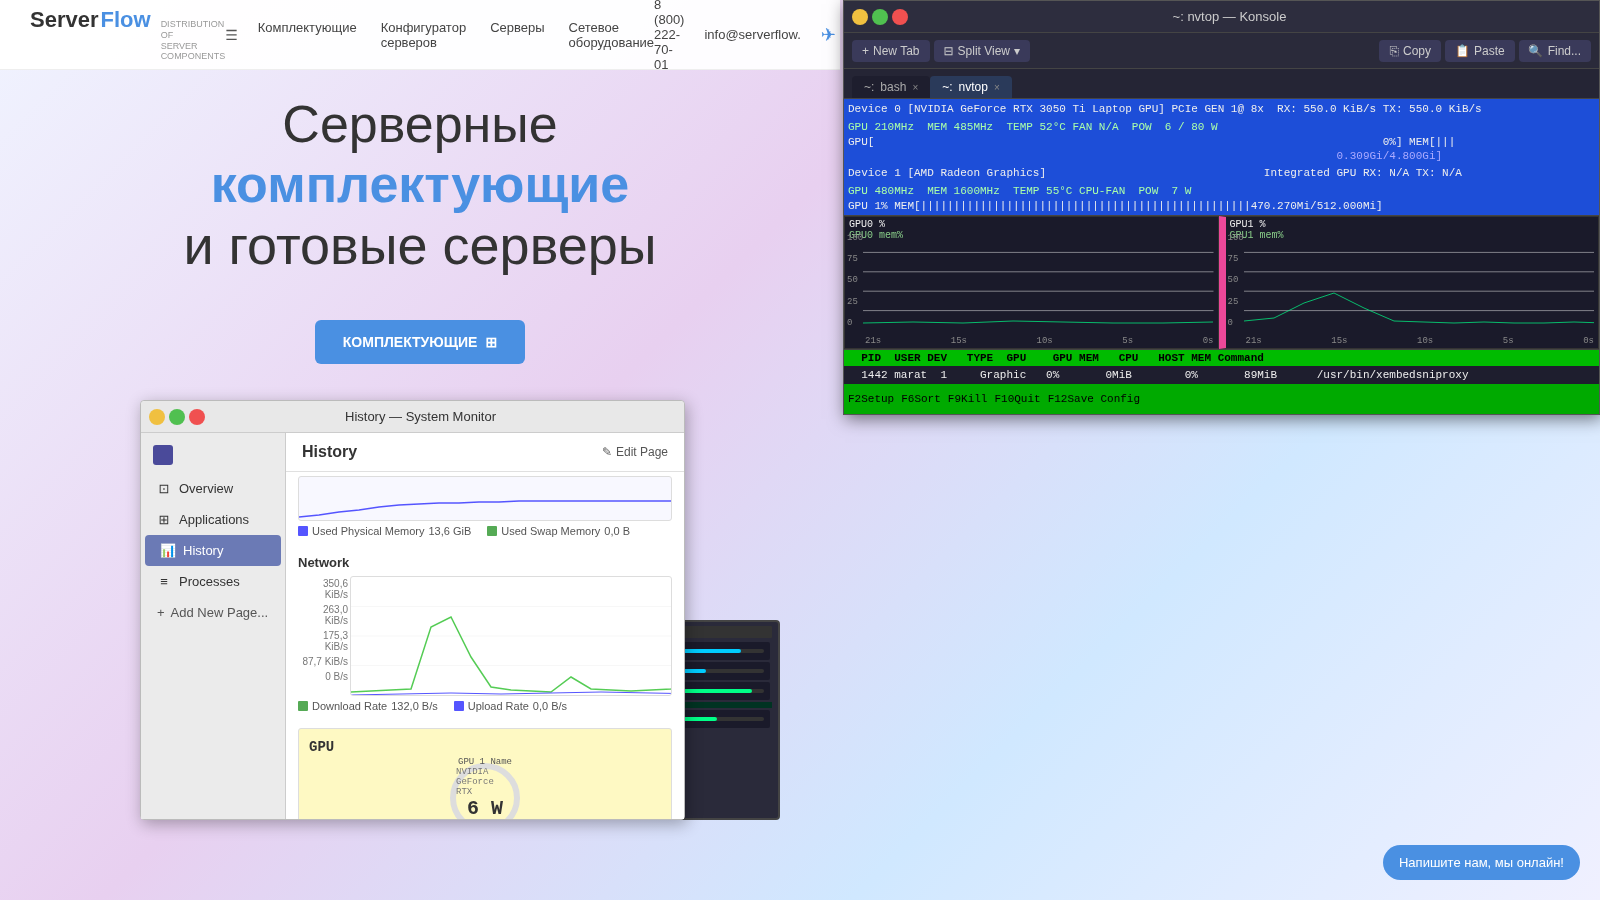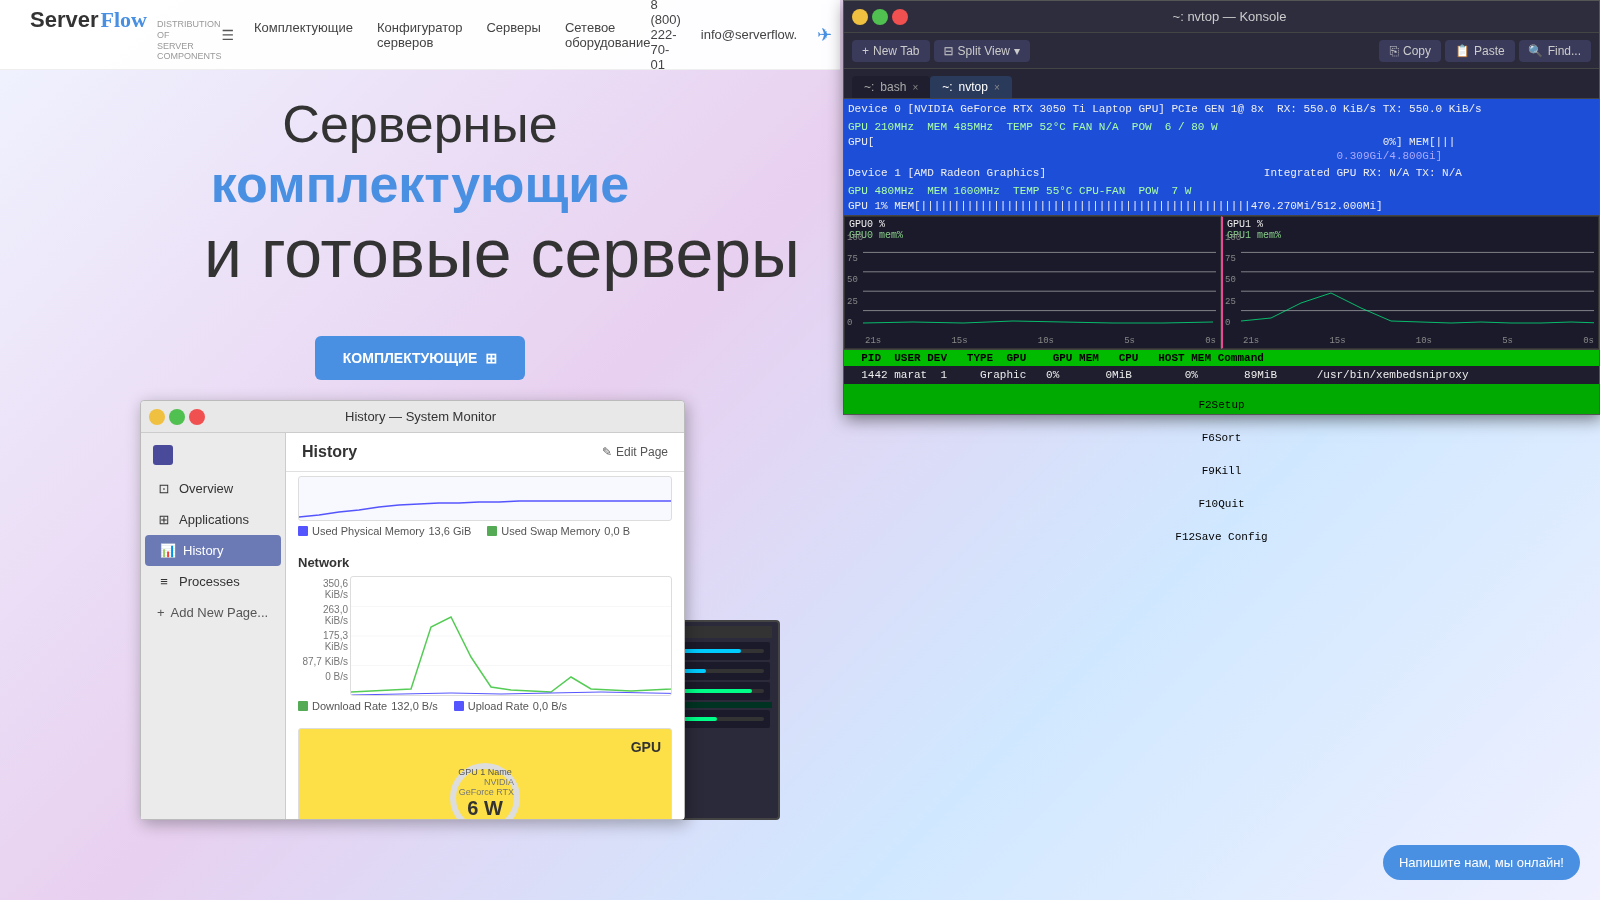--- a/index.html
+++ b/index.html
@@ -12,31 +12,31 @@
       z-index: 0;
     }
 
     
     .sf-header {
       background: rgba(255,255,255,0.95); height: 70px; display: flex; align-items: center; padding: 0 30px;
       justify-content: space-between; border-bottom: 1px solid #eee;
     }
     .sf-logo { display: flex; align-items: baseline; gap: 2px; }
     .sf-logo-server { font-size: 22px; font-weight: 600; color: #333; }
-    .sf-logo-flow { font-size: 22px; font-weight: 600; color: #4a90e2; font-family: Liberation Serif, serif; }
+    .sf-logo-flow { font-size: 22px; font-weight: 600; color: #4a90e2; }
     .sf-logo-subtitle { font-size: 9px; color: #999; margin-left: 8px; line-height: 1.2; text-transform: uppercase; }
     .sf-nav { display: flex; gap: 24px; font-size: 13px; color: #444; }
     .sf-nav span { cursor: pointer; }
     .sf-contact { display: flex; gap: 20px; font-size: 13px; color: #444; align-items: center; }
     .sf-hero {
       padding: 24px 40px; text-align: center;
     }
     .sf-hero-text1 { font-size: 52px; font-weight: 300; color: #333; }
     .sf-hero-text2 { font-size: 52px; font-weight: 600; color: #4a90e2; }
-    .sf-hero-text3 { font-size: 68px; font-weight: 300; color: #333; text-align: right; }
+    .sf-hero-text3 { font-size: 54px; font-weight: 300; color: #333; }
     .sf-hero-btn {
       display: inline-flex; align-items: center; gap: 8px; background: #4a90e2; color: #fff;
       padding: 14px 28px; border-radius: 6px; font-size: 14px; font-weight: 600; margin-top: 20px; cursor: pointer;
     }
     .chat-bubble {
       position: absolute; bottom: 20px; right: 20px; background: #4a90e2; color: #fff;
       padding: 10px 16px; border-radius: 20px; font-size: 13px; cursor: pointer;
     }
 
     
@@ -89,21 +89,21 @@
 
     
     .chart-container { position: relative; padding-left: 52px; }
     .y-axis { position: absolute; left: 0; top: 0; bottom: 12px; width: 50px; display: flex; flex-direction: column; justify-content: space-between; font-size: 10px; color: #777; padding: 2px 0; text-align: right; }
 
     
     .net-chart-box { border: 1px solid #ddd; border-radius: 3px; height: 120px; background: #fff; position: relative; overflow: hidden; }
 
     
     .gpu-section { padding: 4px 12px; }
-    .gpu-card { border: 1px solid #ddd; border-radius: 3px; padding: 10px; text-align: right; background: #fde047; }
+    .gpu-card { border: 1px solid #ddd; border-radius: 3px; padding: 10px; text-align: left; background: #fef9c3; font-family: Liberation Mono, monospace; }
     .gpu-circle {
       width: 70px; height: 70px; border-radius: 50%; border: 6px solid #ddd;
       display: flex; flex-direction: column; align-items: center; justify-content: center;
       margin: 0 auto; font-size: 10px; color: #555;
     }
     .gpu-circle-power { font-size: 20px; font-weight: 700; color: #333; }
 
     
     .konsole-window {
       position: absolute; top: 0; left: 843px; width: 757px; height: 415px;
@@ -137,21 +137,21 @@
 
     
     .nvtop-yaxis { position: absolute; left: 2px; top: 16px; bottom: 20px; display: flex; flex-direction: column; justify-content: space-between; }
     .nvtop-yval { font-family: 'Courier New', monospace; font-size: 9px; color: #888; }
     .nvtop-xaxis { position: absolute; bottom: 2px; left: 20px; right: 4px; display: flex; justify-content: space-between; }
     .nvtop-xval { font-family: 'Courier New', monospace; font-size: 9px; color: #888; }
     .nvtop-table-header { background: #00bb00; padding: 2px 4px; white-space: pre; font-weight: bold; }
     .nvtop-table-row { padding: 1px 4px; white-space: pre; line-height: 1.5; background: #1e1e2e; color: #eee; }
 
     
-    .nvtop-bottombar { background: #00aa00; height: 22px; display: flex; align-items: center; padding: 15px 4px; font-family: 'Courier New', monospace; font-size: 11px; color: #000; gap: 21px; flex-direction: column; }
+    .nvtop-bottombar { background: #00aa00; height: 22px; display: flex; align-items: center; padding: 15px 4px; font-family: 'Courier New', monospace; font-size: 11px; color: #000; gap: 7px; }
     .server-rack {
       width: 280px; height: 200px; background: #2a2a3a; border-radius: 4px;
       position: relative; border: 2px solid #444;
     }
     .rack-unit { height: 18px; background: #1a1a2a; margin: 2px 8px; border-radius: 2px; display: flex; align-items: center; padding: 0 6px; gap: 4px; }
     .rack-light { width: 6px; height: 6px; border-radius: 50%; background: #00ff88; }
     .rack-bar { flex: 1; height: 4px; background: #333; border-radius: 2px; overflow: hidden; }
     .rack-bar-fill { height: 100%; background: #00ff88; border-radius: 2px; }
 
     
@@ -331,21 +331,21 @@
         </svg>
         <div class="nvtop-xaxis">
           <span class="nvtop-xval">21s</span>
           <span class="nvtop-xval">15s</span>
           <span class="nvtop-xval">10s</span>
           <span class="nvtop-xval">5s</span>
           <span class="nvtop-xval">0s</span>
         </div>
       </div>
 
-      <div class="nvtop-chart-panel" style="border-left:2px solid #ec4899;">
+      <div class="nvtop-chart-panel" style="border-left:7px solid #ec4899;">
         <div class="nvtop-chart-label">GPU1 %</div>
         <div class="nvtop-chart-sublabel">GPU1 mem%</div>
         <div class="nvtop-yaxis">
           <span class="nvtop-yval">100</span>
           <span class="nvtop-yval">75</span>
           <span class="nvtop-yval">50</span>
           <span class="nvtop-yval">25</span>
           <span class="nvtop-yval">0</span>
         </div>
         <svg class="chart-svg" style="position:absolute;left:18px;top:16px;right:4px;bottom:18px;width:calc(100% - 22px);height:calc(100% - 34px);">

